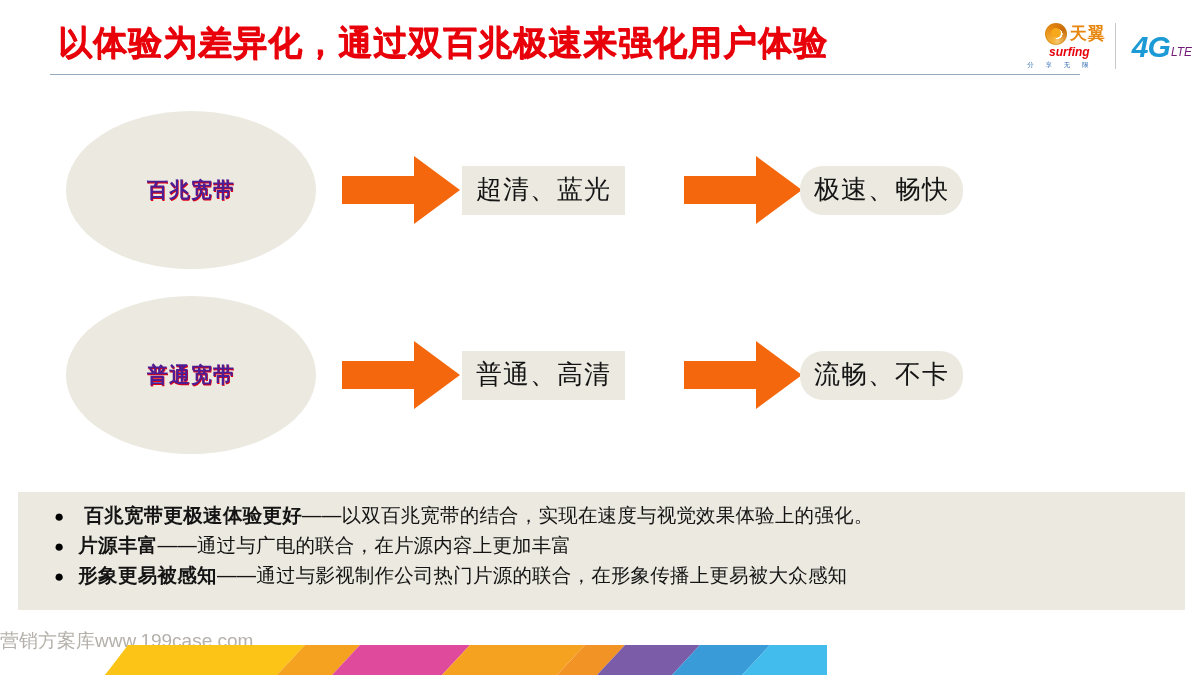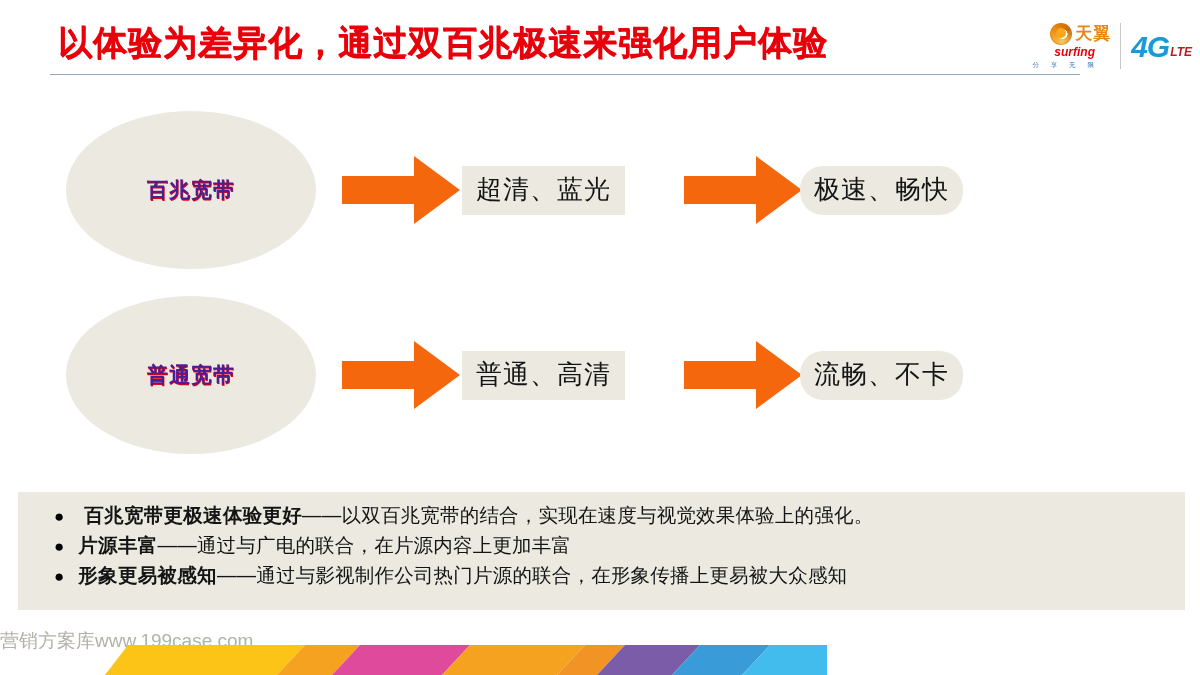--- a/index.html
+++ b/index.html
@@ -109,26 +109,27 @@
     align-items: flex-end;
     padding-left: 10px;
   }
   .fourg-main {
     font-size: 30px;
     font-weight: bold;
     font-style: italic;
     color: #1C9AD6;
     line-height: .9;
     letter-spacing: -1px;
+    margin-left: 6px;
   }
   .fourg-lte {
     font-size: 12px;
-    font-weight: bold;
+    font-weight: normal;
     font-style: italic;
-    color: #b91c1c;
+    color: #701a75;
     line-height: 1;
     padding-bottom: 2px;
     margin-left: 1px;
   }
 
   
   .flow-row {
     position: absolute;
     left: 0;
     width: 1200px;

